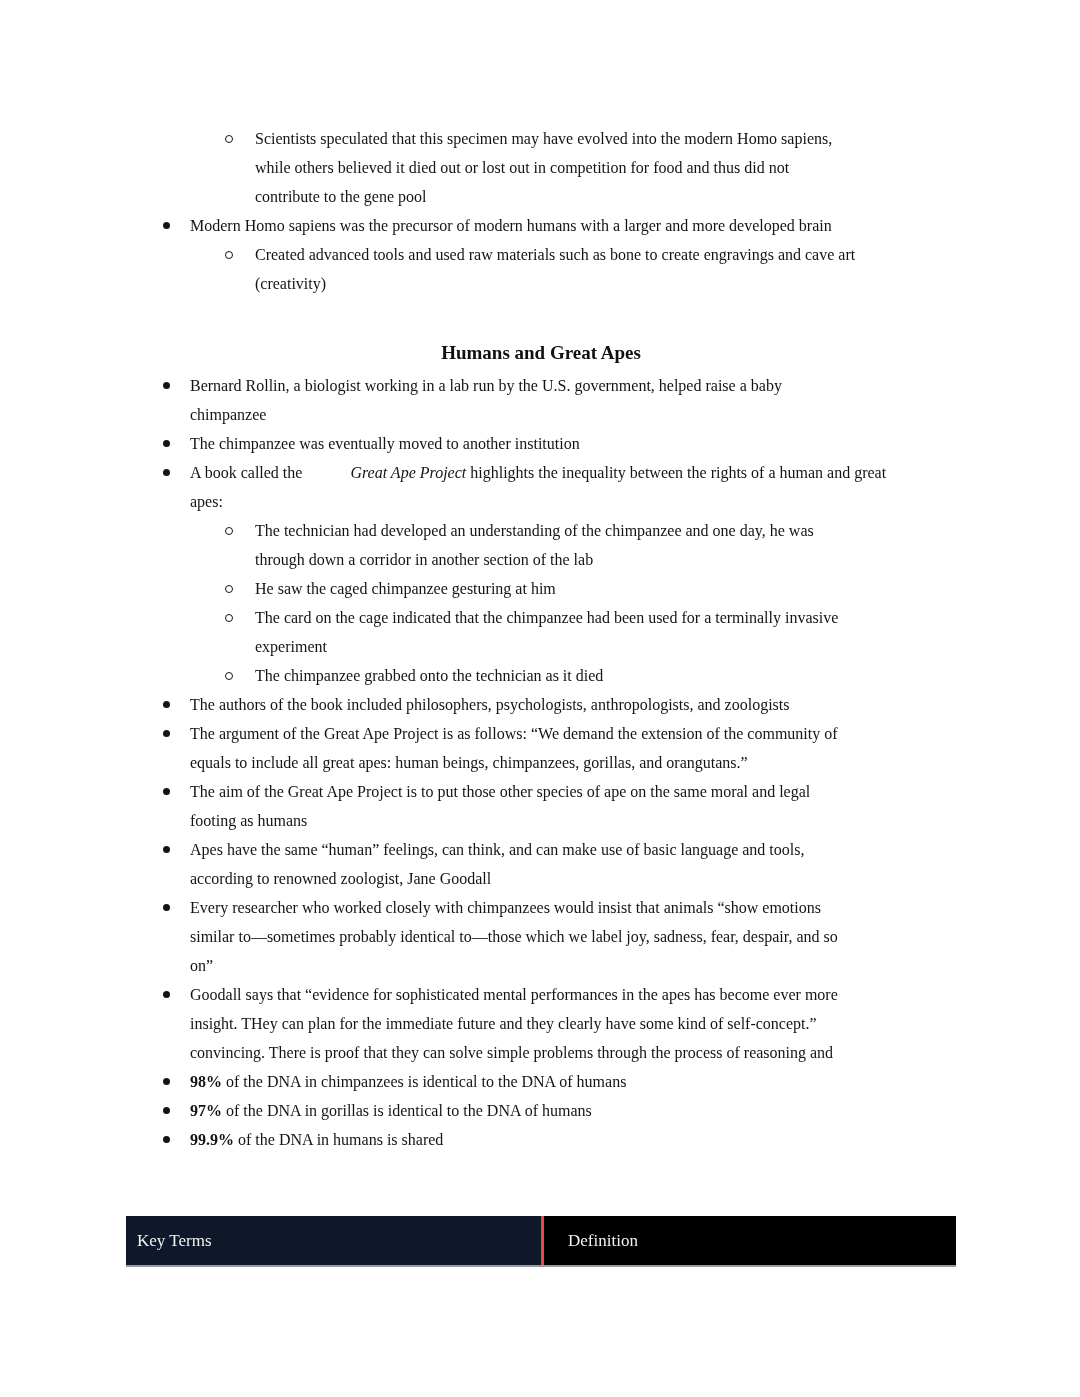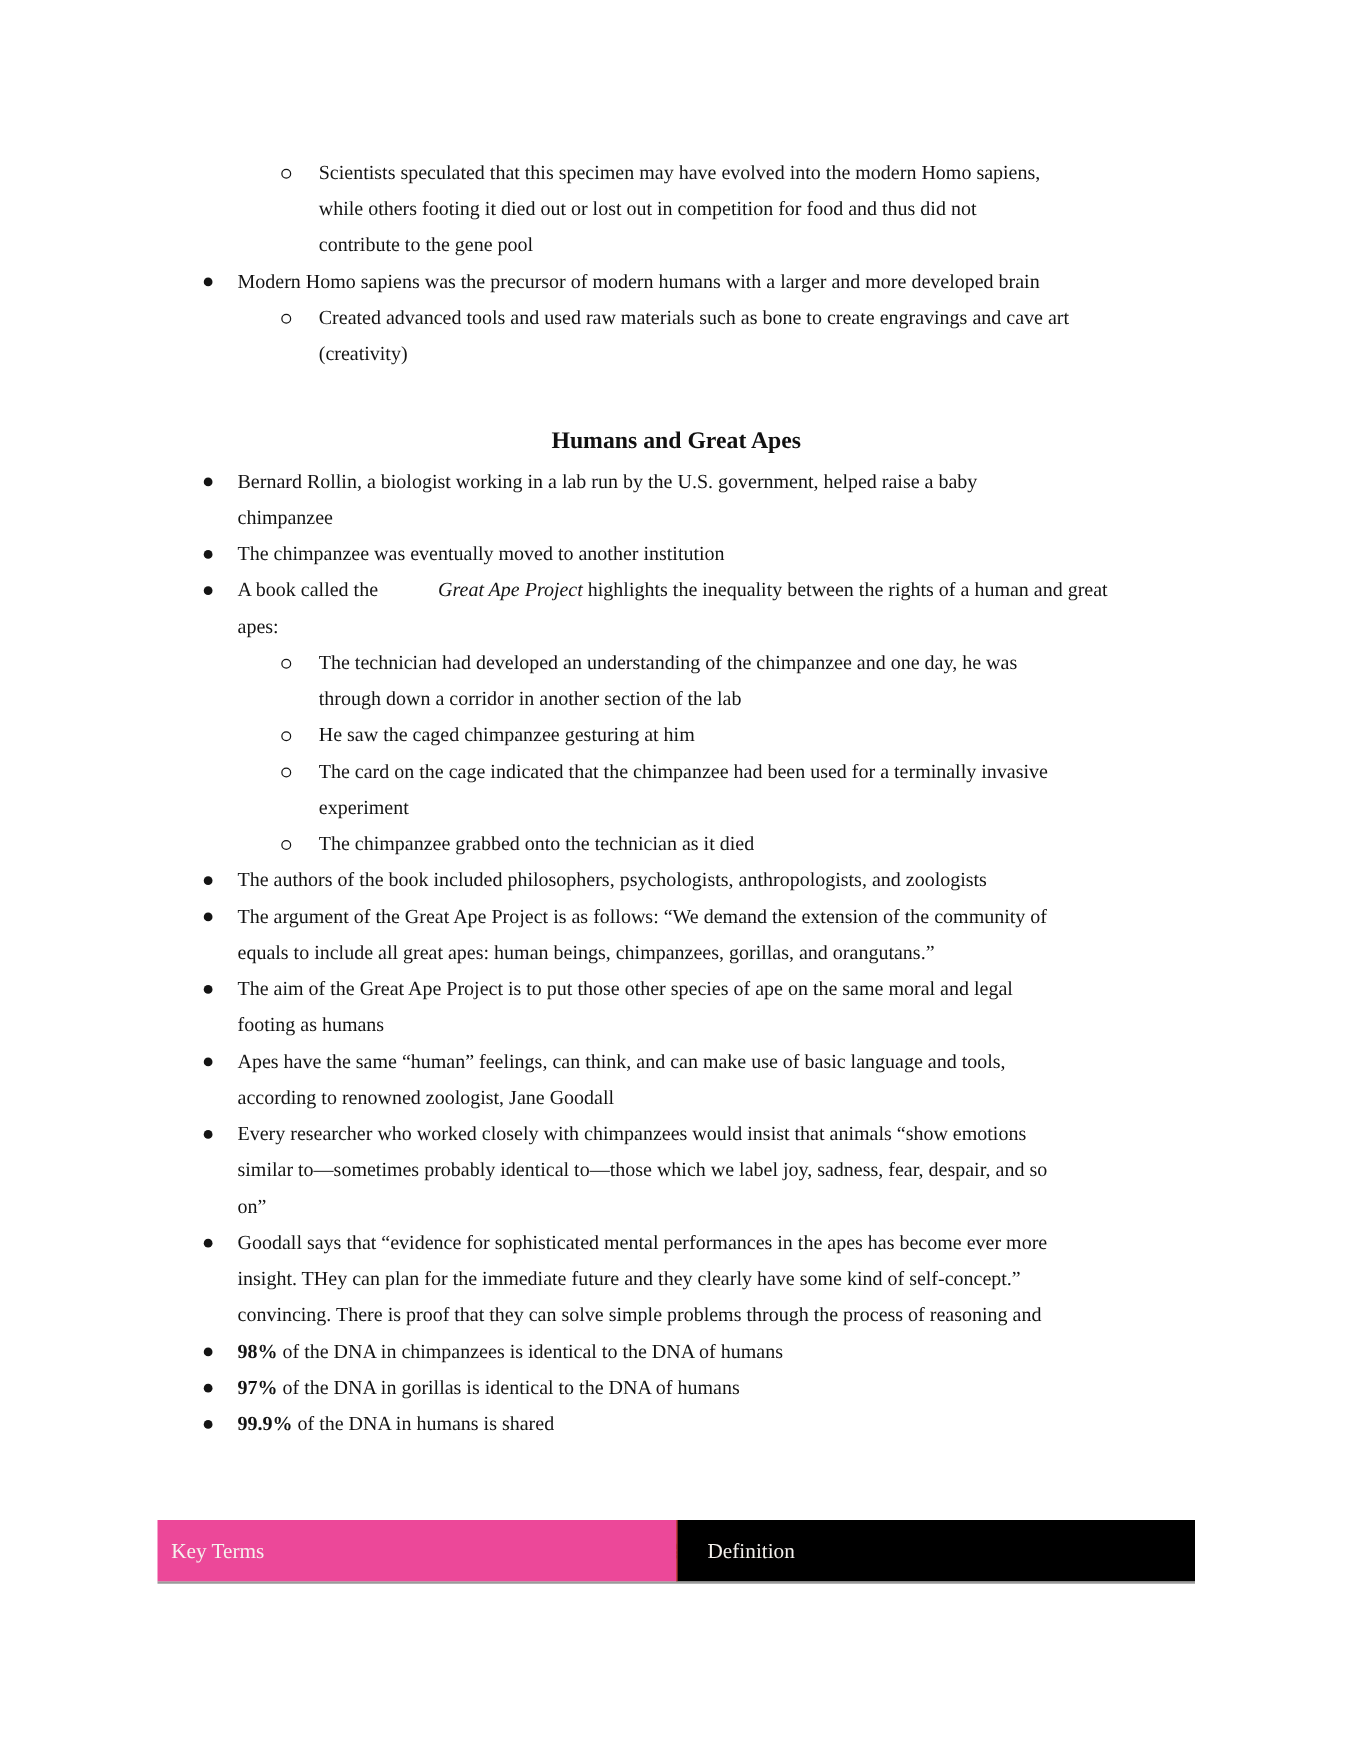--- a/index.html
+++ b/index.html
@@ -58,33 +58,33 @@
     border-bottom: 2px solid #9a9a9a;
   }
   .kt-cell {
     flex: 1 1 50%;
     display: flex;
     align-items: center;
     padding-left: 11px;
     font-size: 17px;
     box-sizing: border-box;
   }
-  .kt-cell + .kt-cell { border-left: 1px solid #ef4444; padding-left: 24px; }
+  .kt-cell + .kt-cell { border-left: 3px solid #ef4444; padding-left: 24px; }
 </style>
 </head>
 <body style="background: rgb(255, 255, 255);">
 
 <div class="page">
 
   <div class="doc">
       <div class="li l2">
         <span class="marker"></span>
         <div class="txt">
           <div class="ln"><span>Scientists speculated that this specimen may have evolved into the modern Homo sapiens,</span></div>
-          <div class="ln"><span>while others footing it died out or lost out in competition for food and thus did not</span></div>
+          <div class="ln"><span>while others believed it died out or lost out in competition for food and thus did not</span></div>
           <div class="ln"><span>contribute to the gene pool</span></div>
         </div>
       </div>
       <div class="li l1">
         <span class="marker"></span>
         <div class="txt">
           <div class="ln"><span>Modern Homo sapiens was the precursor of modern humans with a larger and more developed brain</span></div>
         </div>
       </div>
       <div class="li l2">
@@ -200,21 +200,21 @@
         <span class="marker"></span>
         <div class="txt">
           <div class="ln"><span class="b">99.9%</span><span> of the DNA in humans is shared</span></div>
         </div>
       </div>
       <div class="spacer"></div>
       <div class="heading">Created Changes Over Time</div>
     </div>
 
   <div class="kt-table">
-    <div class="kt-cell" style="background: #ec4899; color: rgb(245, 242, 238);">
+    <div class="kt-cell" style="background: #0f172a; color: rgb(245, 242, 238);">
       <span>Key Terms</span>
     </div>
     <div class="kt-cell" style="background: rgb(0, 0, 0); color: rgb(245, 242, 238);">
       <span>Definition</span>
     </div>
   </div>
 
 </div>
 
 </body></html>

